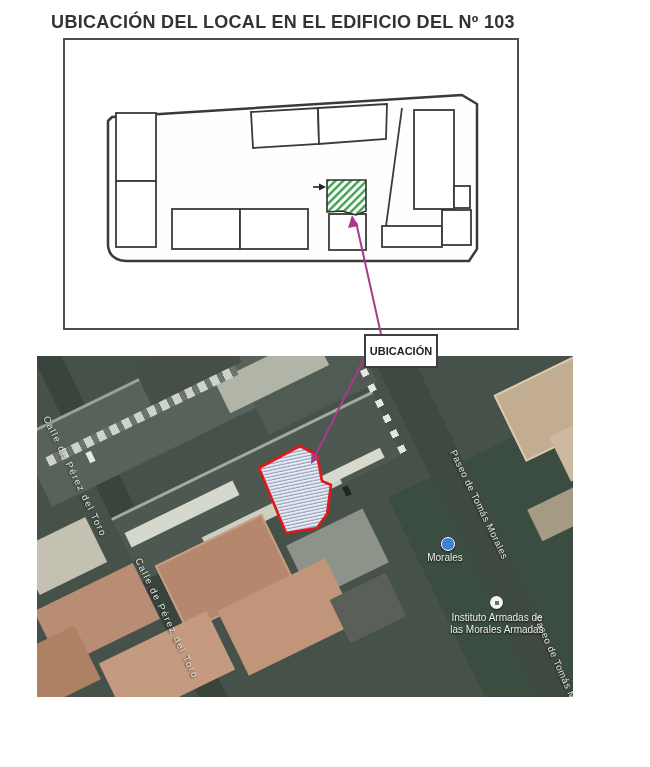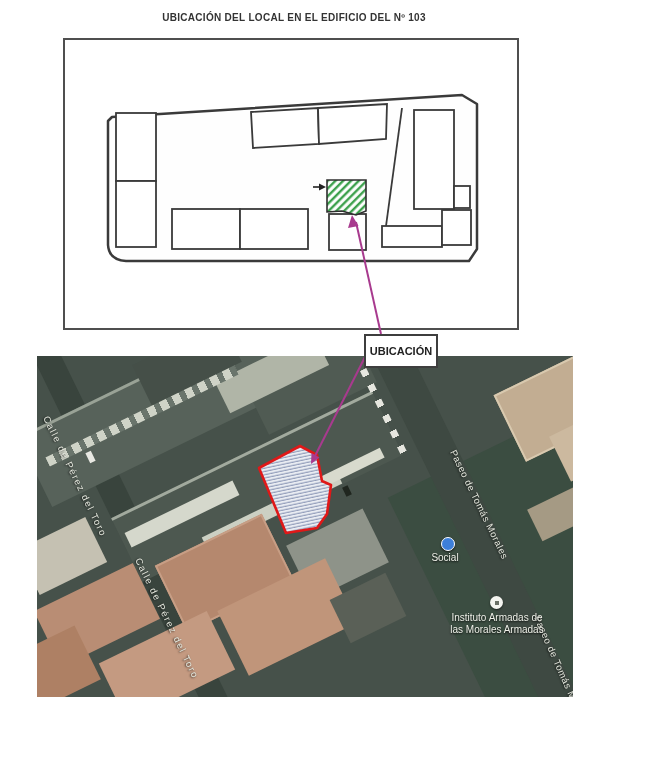--- a/index.html
+++ b/index.html
@@ -1,18 +1,18 @@
 <!DOCTYPE html>
 <html><head>
 <meta charset="utf-8">
 <style>
   html,body{margin:0;padding:0;background:#ffffff;}
   body{width:650px;height:767px;position:relative;font-family:"Liberation Sans",sans-serif;overflow:hidden;}
   .abs{position:absolute;}
-  .title{top:12px;left:11px;width:566px;text-align:center;font-size:10px;font-weight:bold;color:#333;letter-spacing:.3px;}
+  .title{top:12px;left:0;width:566px;text-align:center;font-size:18px;font-weight:bold;color:#333;letter-spacing:.3px;}
   .plan-street{font-size:17px;color:#3a3a3a;letter-spacing:1.2px;text-align:center;}
   .avda-box{left:491px;top:126px;width:26px;height:108px;border:1.5px solid #4a4a4a;box-sizing:border-box;background:#fff;
     writing-mode:vertical-rl;text-align:center;font-size:9px;font-weight:bold;color:#3a3a3a;letter-spacing:1px;line-height:23px;}
   .ubi-box{left:364px;top:334px;width:74px;height:34px;border:2px solid #3e3e3e;box-sizing:border-box;background:#fff;
     display:flex;align-items:center;justify-content:center;font-size:11px;font-weight:bold;color:#222;z-index:6;}
   
   .map{left:37px;top:356px;width:536px;height:341px;background:#46514a;overflow:hidden;z-index:1;}
   .map *{position:absolute;}
   .b{transform:rotate(-26deg);}
   .st{transform:rotate(64deg);}
@@ -60,21 +60,21 @@
   <div class="st" style="left:298px;top:55px;width:100px;height:7px;background:repeating-linear-gradient(90deg,#e6e6df 0 7px,rgba(0,0,0,0) 7px 17px);"></div>
   <div class="st" style="left:48px;top:98px;width:11px;height:6px;background:#e8e8e2;"></div>
   <div class="st" style="left:305px;top:132px;width:10px;height:6px;background:#20261f;"></div>
 
   <div class="maplbl" style="left:14px;top:58px;transform:rotate(64deg);">Calle de Pérez del Toro</div>
   <div class="maplbl" style="left:106px;top:200px;transform:rotate(64deg);">Calle de Pérez del Toro</div>
   <div class="maplbl" style="left:421px;top:92px;transform:rotate(64deg);letter-spacing:.6px;">Paseo de Tomás Morales</div>
   <div class="maplbl" style="left:505px;top:258px;transform:rotate(66deg);letter-spacing:.6px;">Paseo de Tomás Morales</div>
 
   <div style="left:404px;top:181px;width:12px;height:12px;border-radius:50%;background:#3d7fd9;border:1px solid #ffffff;box-shadow:0 1px 2px rgba(0,0,0,.6);"></div>
-  <div class="poilbl" style="left:378px;top:196px;width:60px;">Social</div>
+  <div class="poilbl" style="left:378px;top:196px;width:60px;">Morales</div>
   <div style="left:453px;top:240px;width:13px;height:13px;border-radius:50%;background:#f4f4f0;box-shadow:0 1px 2px rgba(0,0,0,.6);"></div>
   <div style="left:458px;top:245px;width:4px;height:4px;background:#6a6f66;"></div>
   <div class="poilbl" style="left:390px;top:256px;width:140px;line-height:12px;">
     <span style="position:static;display:block;">Instituto Armadas de</span>
     <span style="position:static;display:block;">las Morales Armadas</span>
   </div>
 </div>
 
 <svg class="overlay" width="650" height="767" viewBox="0 0 650 767">
   <defs>

